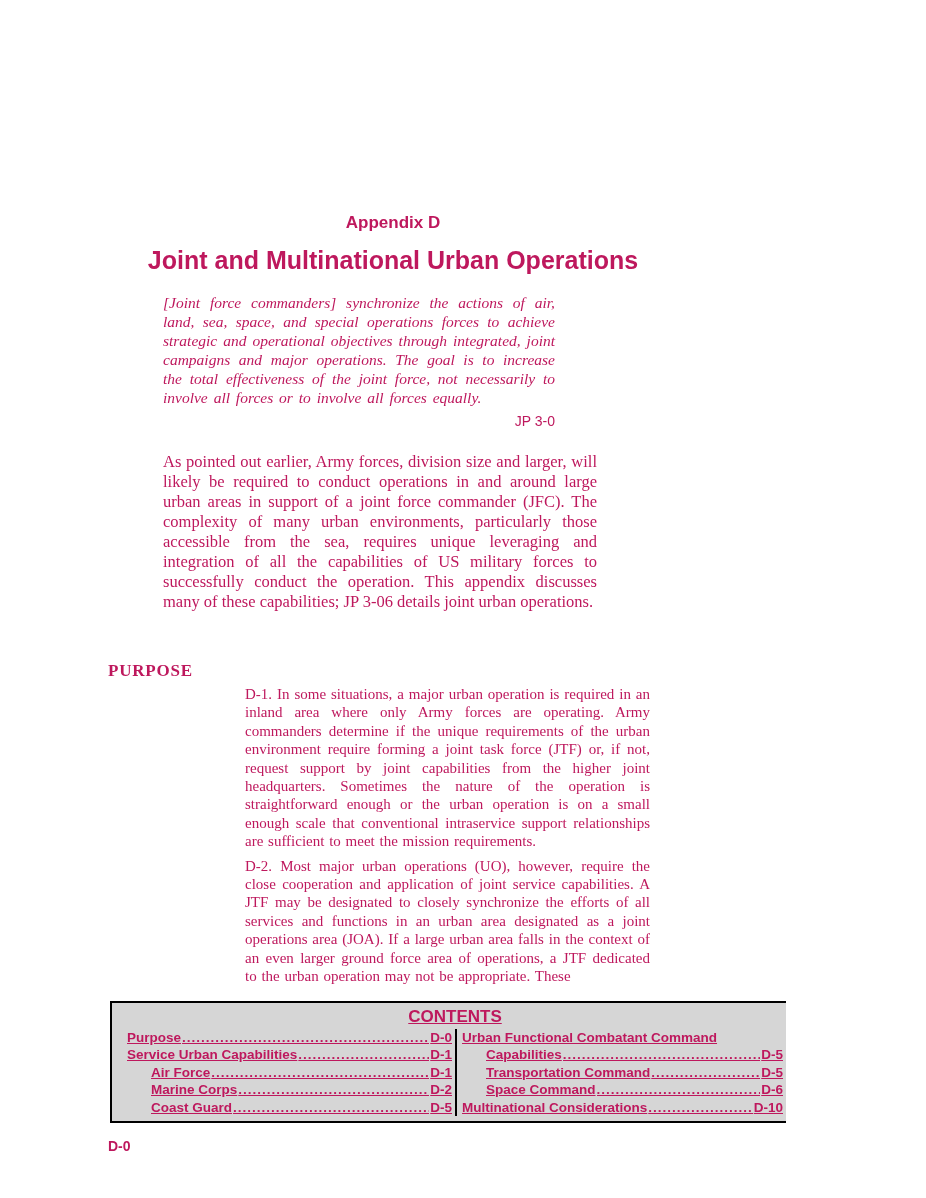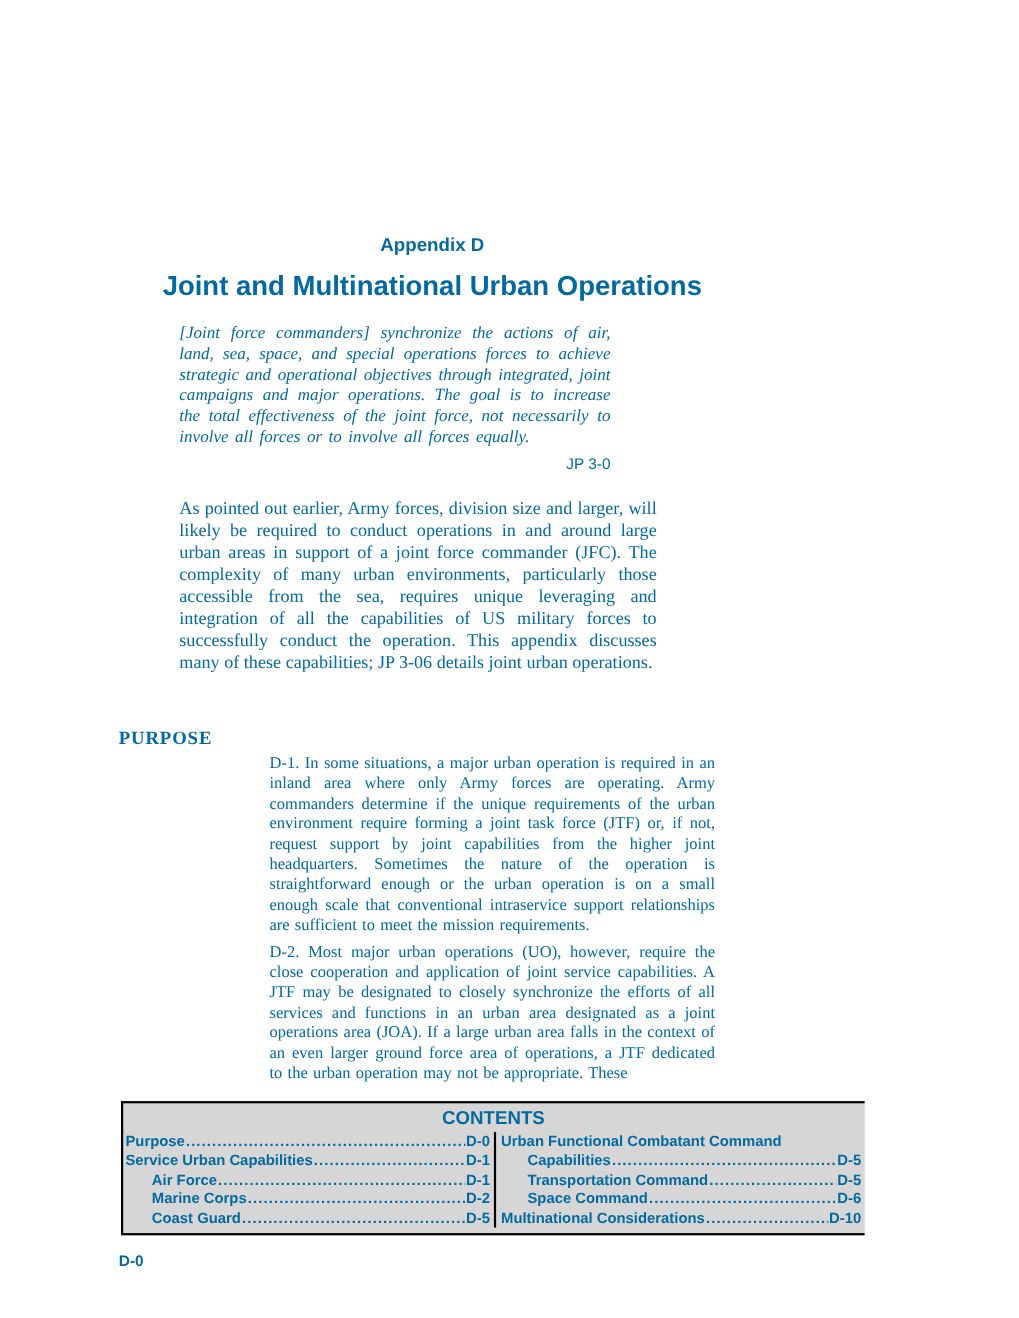--- a/index.html
+++ b/index.html
@@ -2,21 +2,21 @@
 <html><head>
 <meta charset="utf-8">
 <style>
   * { margin: 0; padding: 0; box-sizing: border-box; }
   html, body { background: #ffffff; }
   .page {
     position: relative;
     width: 786px;
     height: 1198px;
     background: #ffffff;
-    color: #0369a1;
+    color: #be185d;
     overflow: hidden;
     font-family: "Liberation Serif", serif;
   }
   .appendix-label {
     padding-top: 214px;
     text-align: center;
     font-family: "Liberation Sans", sans-serif;
     font-weight: bold;
     font-size: 17px;
     line-height: 18px;
@@ -63,21 +63,22 @@
     line-height: 18.4px;
     text-align: justify;
     word-spacing: 1px;
   }
   .body-paragraph + .body-paragraph { margin-top: 6px; }
   .contents-box {
     margin: 15px 135px 0 110px;
     width: 681px;
     border: 2px solid #000000;
     background: #d6d6d6;
-    padding: 3px 6px 5px 2px;
+    padding: 3px 6px 5px 15px;
+    text-decoration: underline;
   }
   .contents-title {
     text-align: center;
     font-family: "Liberation Sans", sans-serif;
     font-weight: bold;
     font-size: 17px;
     line-height: 21px;
   }
   .toc-columns { display: flex; margin-top: 2px; }
   .toc-col { width: 50%; }

